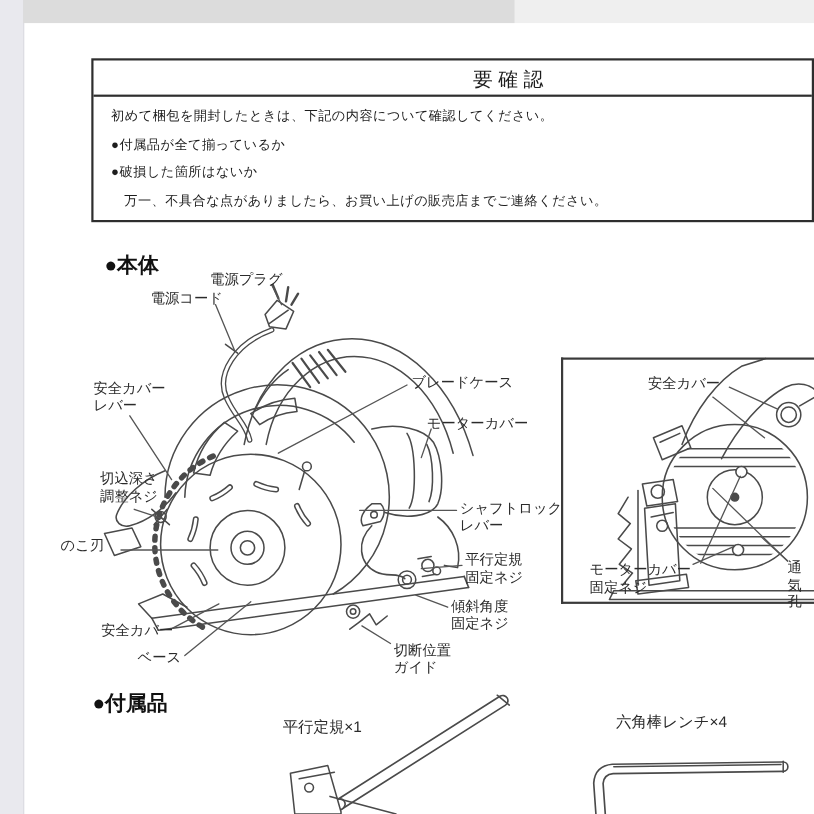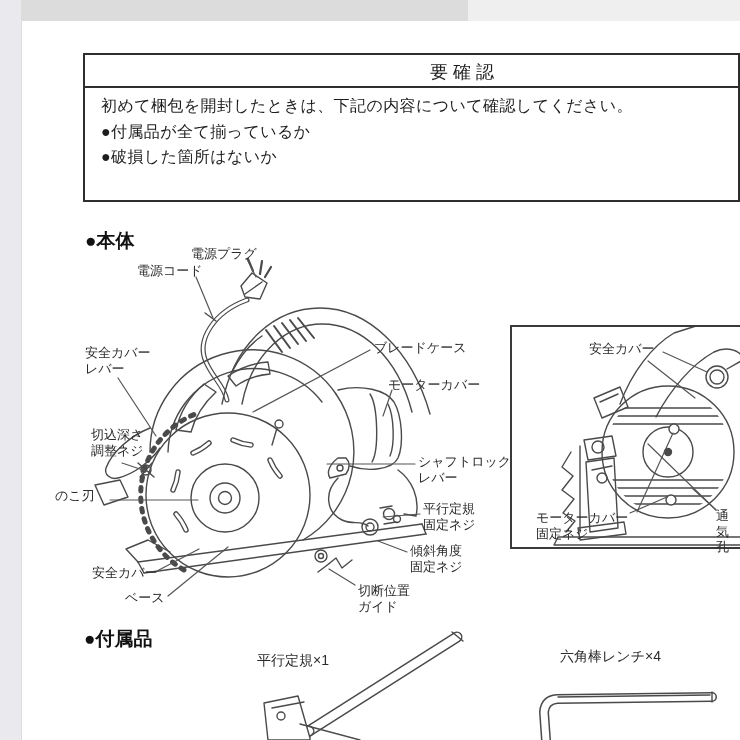--- a/index.html
+++ b/index.html
@@ -5,25 +5,25 @@
   html,body{margin:0;padding:0;}
   .screen{position:relative;width:740px;height:740px;overflow:hidden;background:#ffffff;
           font-family:"Liberation Sans","DejaVu Sans",sans-serif;color:#222;}
   .left-strip{position:absolute;left:0;top:0;width:21px;height:740px;background:#e9e9ee;border-right:1px solid #dcdce2;}
   .top-band-left{position:absolute;left:21px;top:0;width:447px;height:21px;background:#dcdcdc;}
   .top-band-right{position:absolute;left:468px;top:0;width:272px;height:21px;background:#efefef;}
 
   .notice-box{position:absolute;left:83px;top:53px;width:653px;height:145px;border:2px solid #2e2e2e;background:#fff;z-index:4;}
   .notice-header{position:relative;height:31px;border-bottom:2px solid #2e2e2e;}
   .notice-title{position:absolute;left:345px;top:5px;font-size:18px;letter-spacing:5px;color:#1d1d1d;}
-  .notice-body{padding:5px 6px 0 16px;font-size:16px;line-height:25.5px;letter-spacing:0.4px;color:#1d1d1d;white-space:nowrap;}
+  .notice-body{padding:5px 6px 0 16px;font-size:12px;line-height:25.5px;letter-spacing:0.4px;color:#1d1d1d;white-space:nowrap;}
   .notice-body .indent{text-indent:1em;}
 
   .heading{position:absolute;font-size:19px;font-weight:bold;color:#111;z-index:5;}
-  .h-body{left:85px;top:228px;}
+  .h-body{left:95px;top:228px;}
   .h-acc{left:84px;top:626px;}
 
   .art{position:absolute;left:0;top:0;width:740px;height:740px;z-index:1;}
   .rear-box{position:absolute;left:510px;top:325px;width:232px;height:220px;border:2px solid #3a3a3a;border-right:none;z-index:2;}
 
   .dlabel{position:absolute;font-size:13px;line-height:15.5px;color:#2b2b2b;white-space:pre-line;z-index:3;}
   .acc-label{position:absolute;font-size:14px;color:#2b2b2b;z-index:3;}
 
   .l-power-plug{left:191px;top:246px;}
   .l-power-cord{left:137px;top:263px;}
@@ -223,20 +223,21 @@
   <div class="rear-box"></div>
 
   <div class="notice-box">
     <div class="notice-header">
       <span class="notice-title">要確認</span>
     </div>
     <div class="notice-body">
       <div>初めて梱包を開封したときは、下記の内容について確認してください。</div>
       <div>●付属品が全て揃っているか</div>
       <div>●破損した箇所はないか</div>
+      <div class="indent">万一、不具合な点がありましたら、お買い上げの販売店までご連絡ください。</div>
     </div>
   </div>
 
   <div class="heading h-body">●本体</div>
   <div class="heading h-acc">●付属品</div>
 
   <div class="dlabel l-power-plug">電源プラグ</div>
   <div class="dlabel l-power-cord">電源コード</div>
   <div class="dlabel l-safety-cover-lever">安全カバー
 レバー</div>

